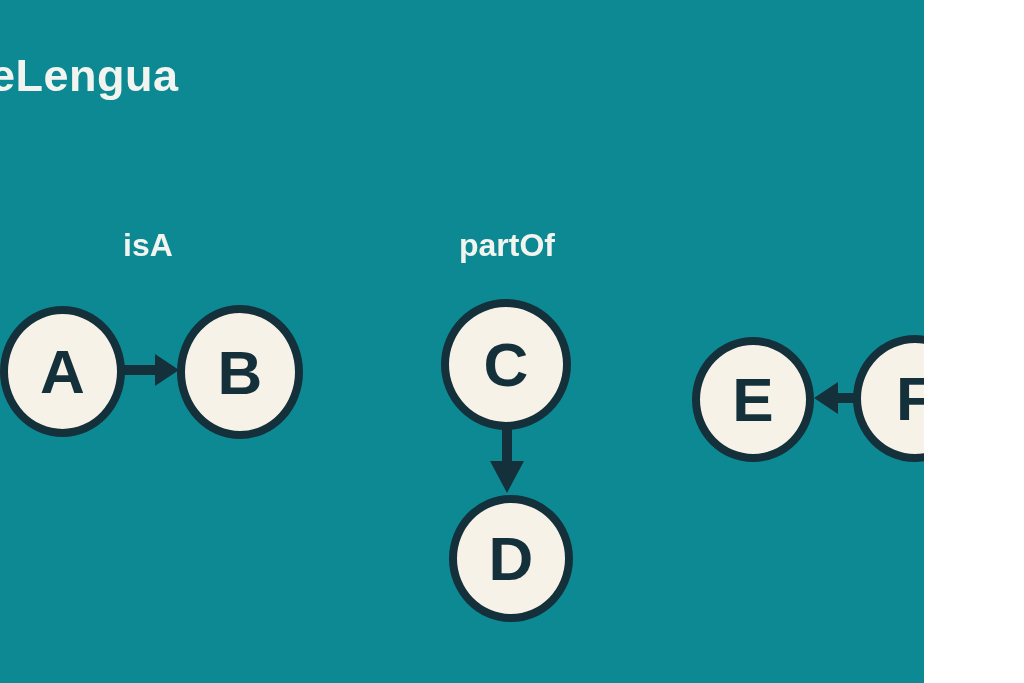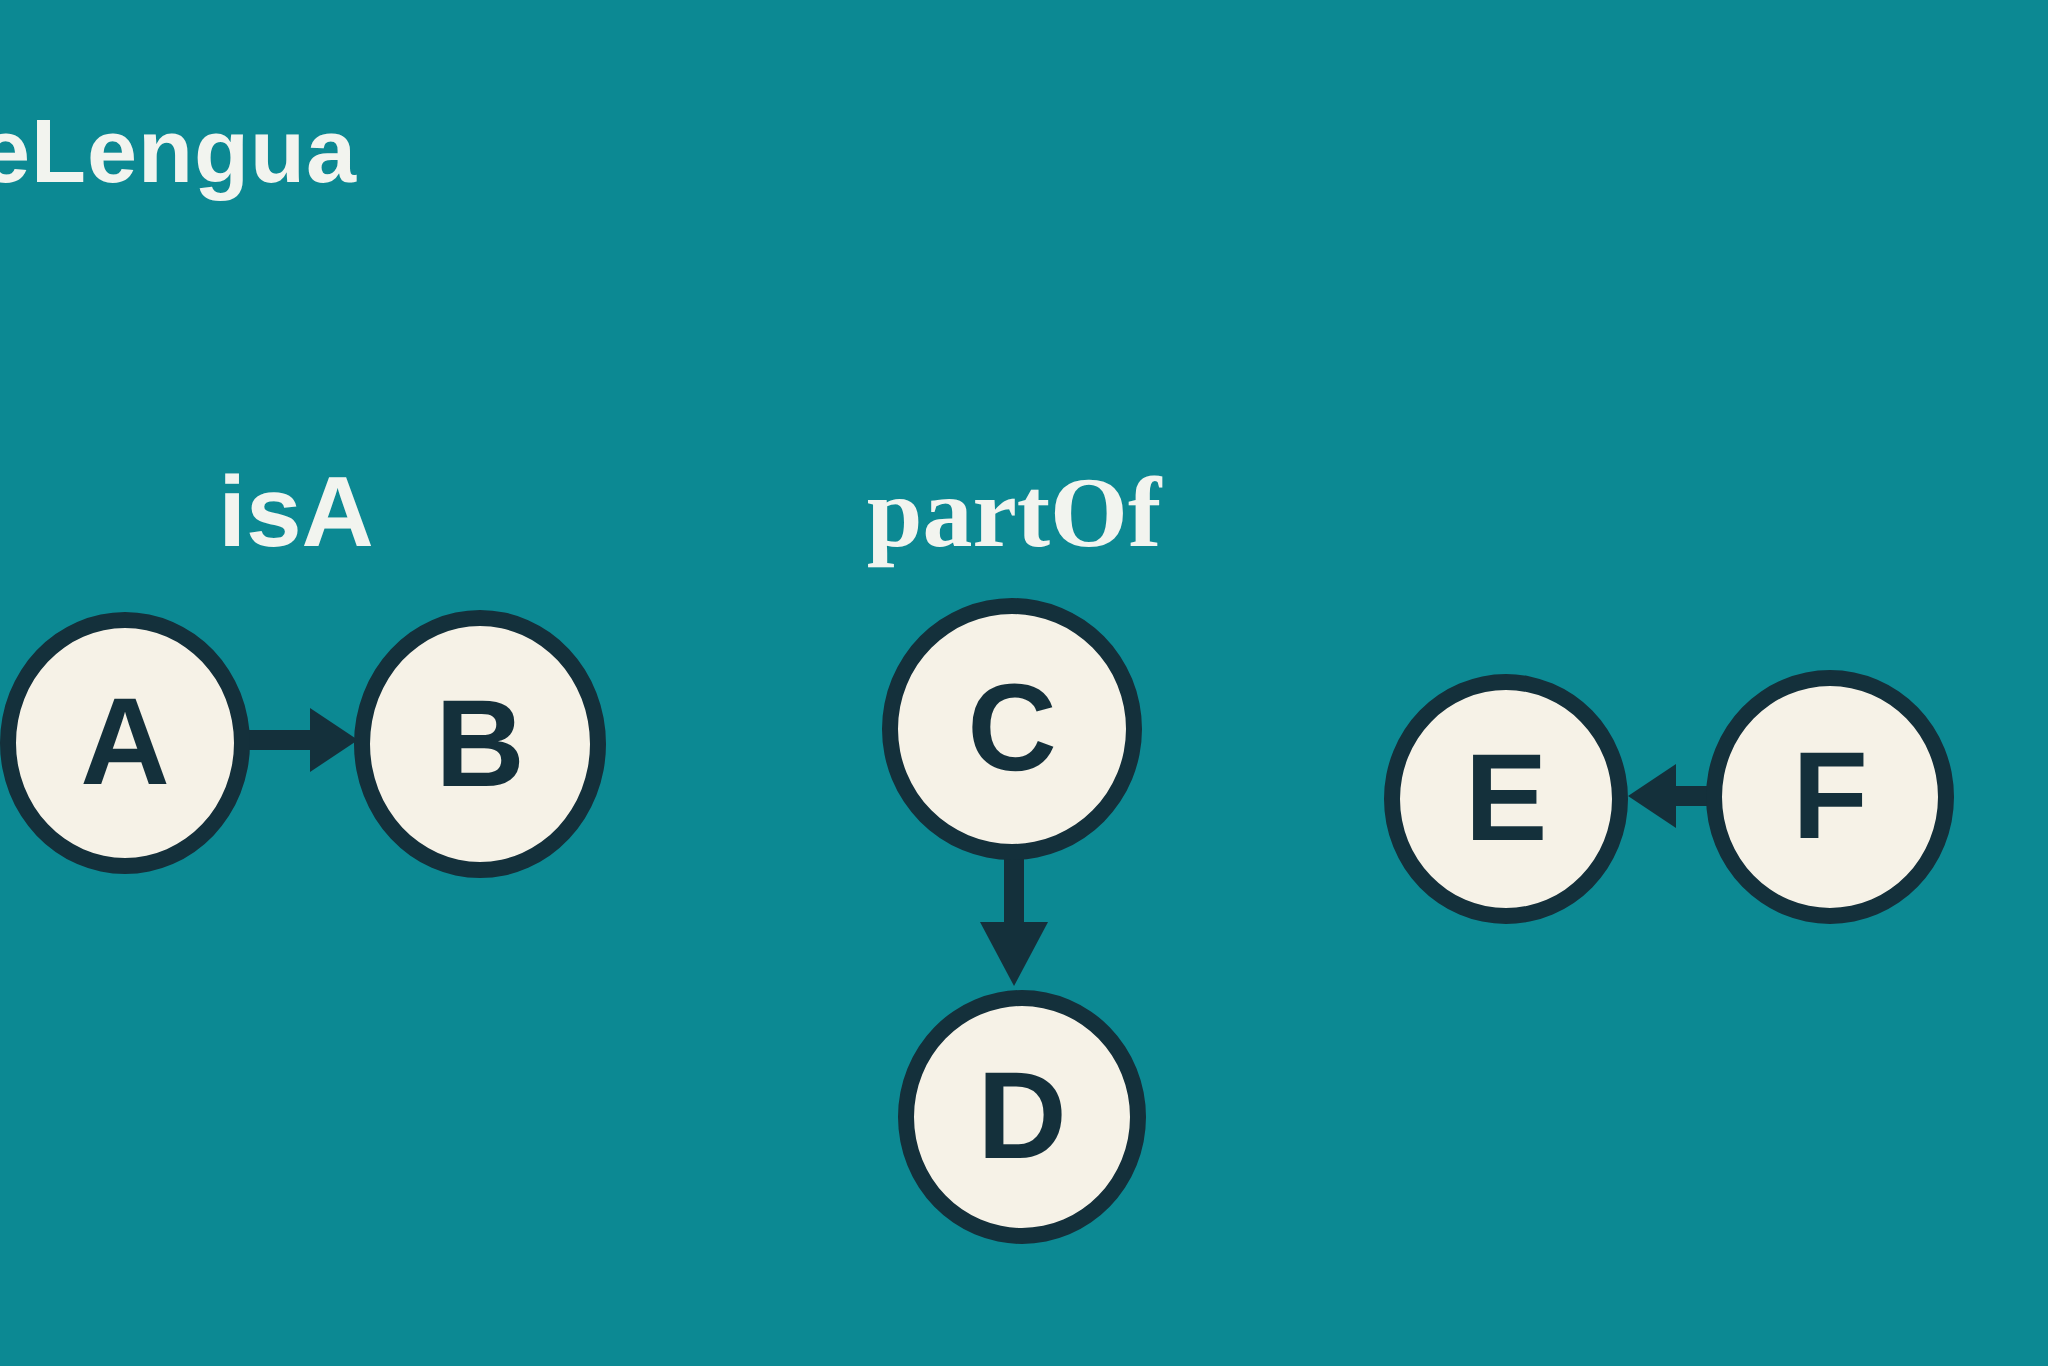--- a/index.html
+++ b/index.html
@@ -6,21 +6,21 @@
     --bg:#0c8993;
     --node-fill:#f6f2e7;
     --ink:#14303b;
     --light:#f2f4ef;
   }
   *{margin:0;padding:0;box-sizing:border-box;}
   html,body{width:1024px;height:683px;overflow:hidden;}
   body{font-family:"Liberation Sans", sans-serif;}
   .canvas{
     position:relative;
-    width:1024px;height:683px;
+    width:924px;height:683px;
     background:var(--bg);
     overflow:hidden;
   }
   .logo{
     position:absolute;
     left:-10px;top:50px;
     font-size:45px;
     font-weight:700;
     color:var(--light);
     letter-spacing:0.5px;
@@ -37,25 +37,25 @@
     line-height:59px;
     letter-spacing:1px;
     white-space:nowrap;
   }
   .section-label{
     position:absolute;
     top:227px;
     transform:translateX(-50%);
     color:var(--light);
     font-weight:700;
-    font-size:50px;
+    font-size:32px;
     white-space:nowrap;
   }
   .label-isa{left:148px;}
-  .label-partof{left:507px;font-family:Liberation Serif, serif;}
+  .label-partof{left:507px;}
   .label-relatedto{left:835px;}
   .node{
     position:absolute;
     border-radius:50%;
     background:var(--node-fill);
     border:8px solid var(--ink);
     display:flex;
     align-items:center;
     justify-content:center;
     color:var(--ink);

